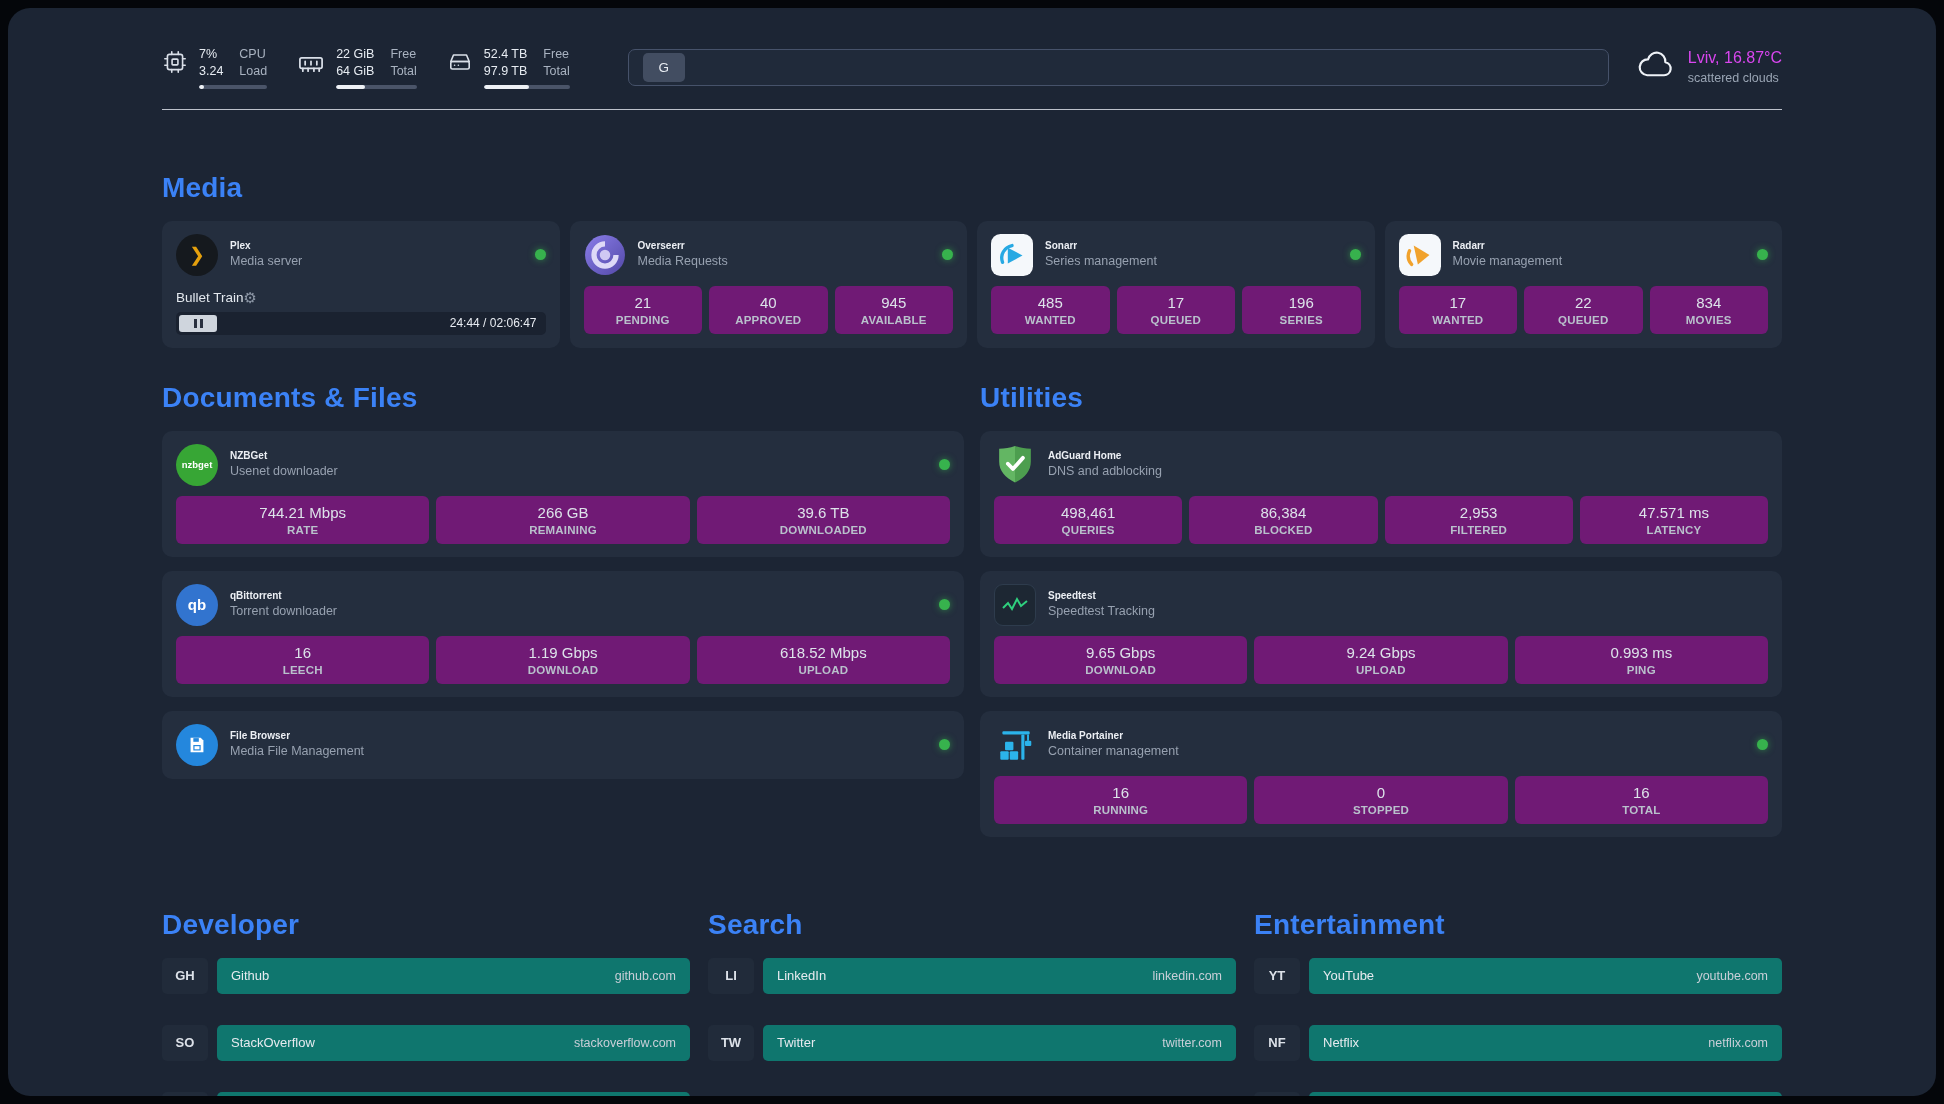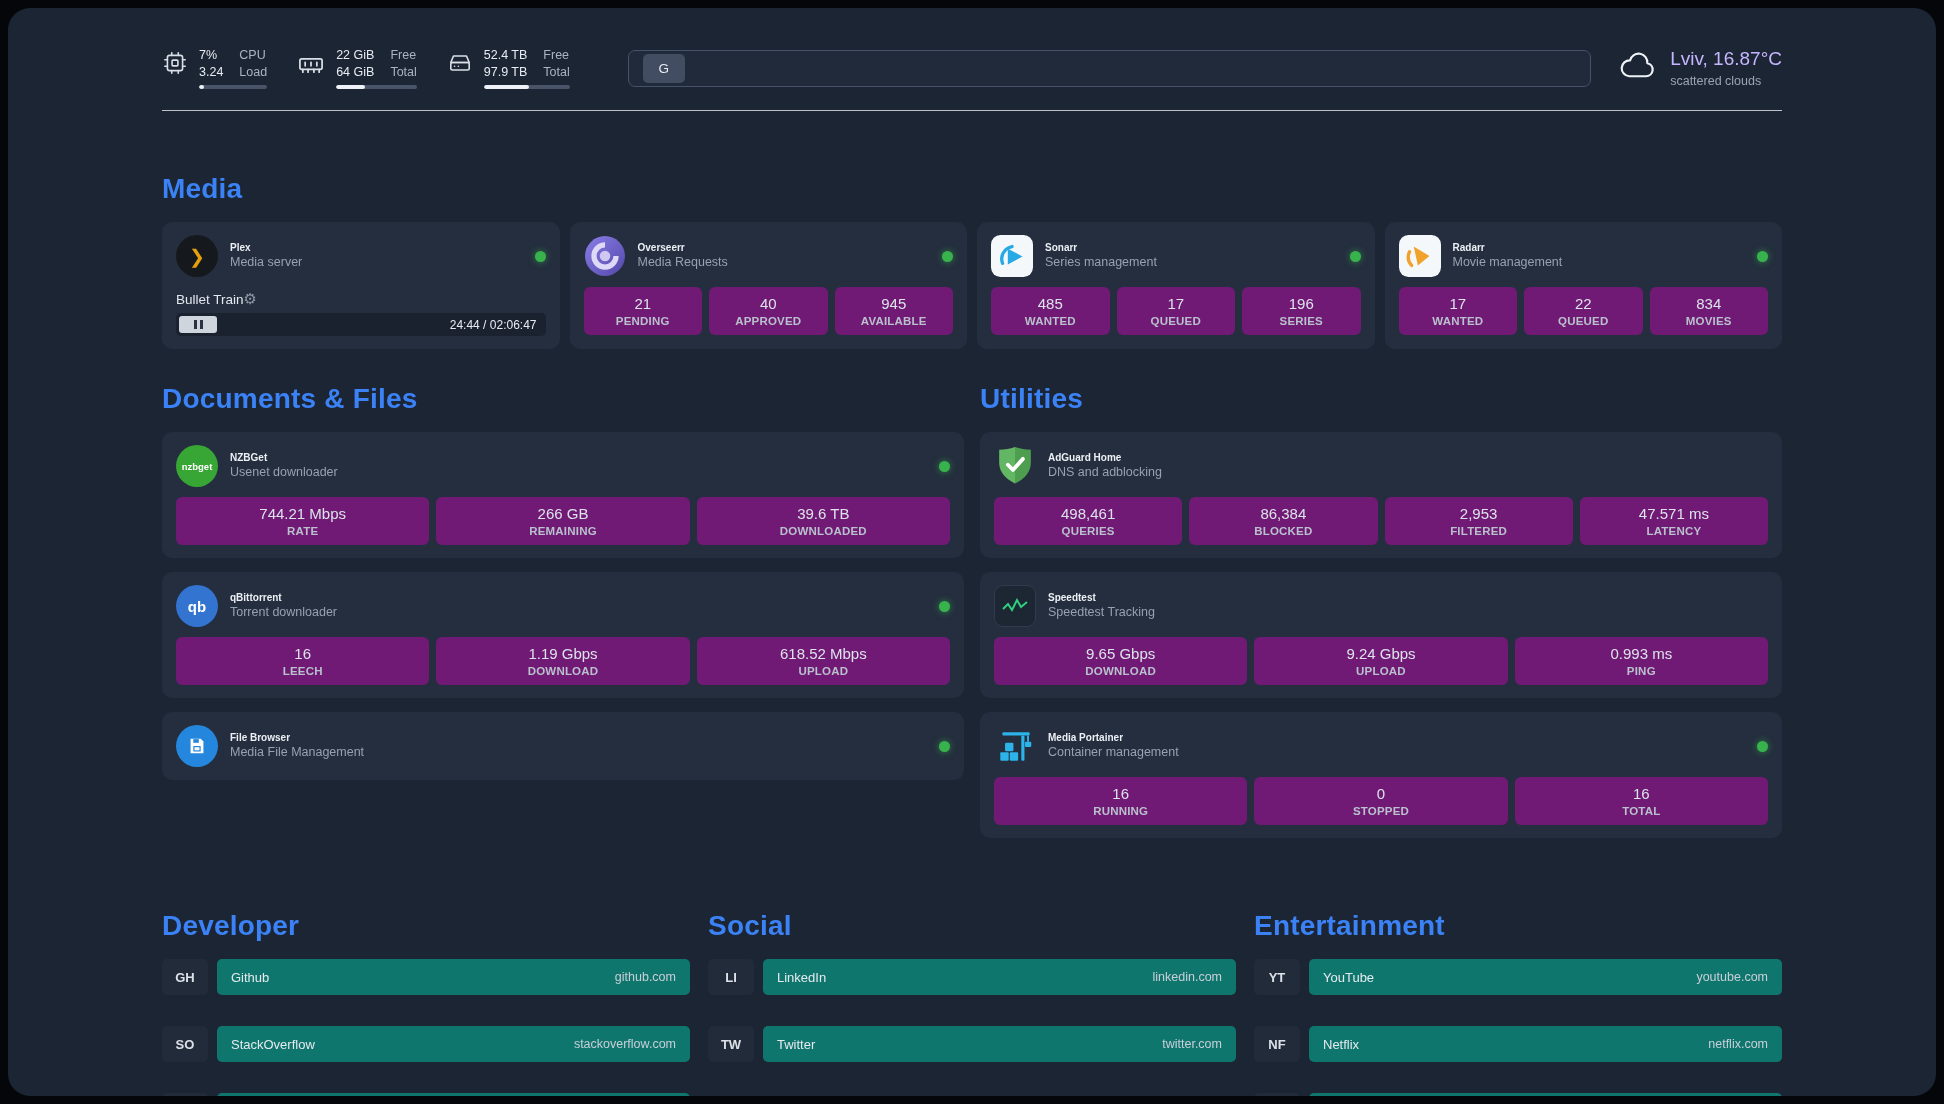--- a/index.html
+++ b/index.html
@@ -33,21 +33,21 @@
   .search-wrap input {
     flex:1; background:transparent; border:none; outline:none;
     color:#dfe5ec; font-size:13.5px; font-family:inherit;
   }
   .search-wrap input::placeholder { color:#8b95a5; }
   .g-btn {
     width:42px; height:29px; background:#424d61; color:#e8ecf2;
     border:none; border-radius:5px; font-size:13.5px; cursor:pointer; font-family:inherit;
   }
   .weather { display:flex; align-items:center; gap:13px; }
-  .weather-loc { font-size:19px; color:#c4b5fd; line-height:1.4; }
+  .weather-loc { font-size:16px; color:#d946ef; line-height:1.4; }
   .weather-cond { font-size:12.5px; color:#9aa5b4; line-height:1.4; }
 
   .divider { height:1px; background:#d9dee6; opacity:.85; margin-top:20px; }
 
   
   .section-title { font-size:28px; font-weight:600; color:#3b82f6; letter-spacing:.2px; margin-bottom:17px; }
   .media-section { margin-top:62px; }
   .media-grid { display:grid; grid-template-columns:repeat(4,1fr); gap:10px; }
   .two-col { display:grid; grid-template-columns:1fr 1fr; gap:16px; margin-top:34px; }
   .col-stack { display:flex; flex-direction:column; gap:14px; }
@@ -539,21 +539,21 @@
             <div class="bm-abbr">DT</div>
             <a class="bm-pill">
               <span class="bm-name">DEV</span>
               <span class="bm-url">dev.to</span>
             </a>
           </div>
         </div>
       </div>
 
       <div>
-        <h2 class="section-title">Social</h2>
+        <h2 class="section-title">Search</h2>
         <div class="bm-rows">
           <div class="bm-row">
             <div class="bm-abbr">LI</div>
             <a class="bm-pill">
               <span class="bm-name">LinkedIn</span>
               <span class="bm-url">linkedin.com</span>
             </a>
           </div>
           <div class="bm-row">
             <div class="bm-abbr">TW</div>

